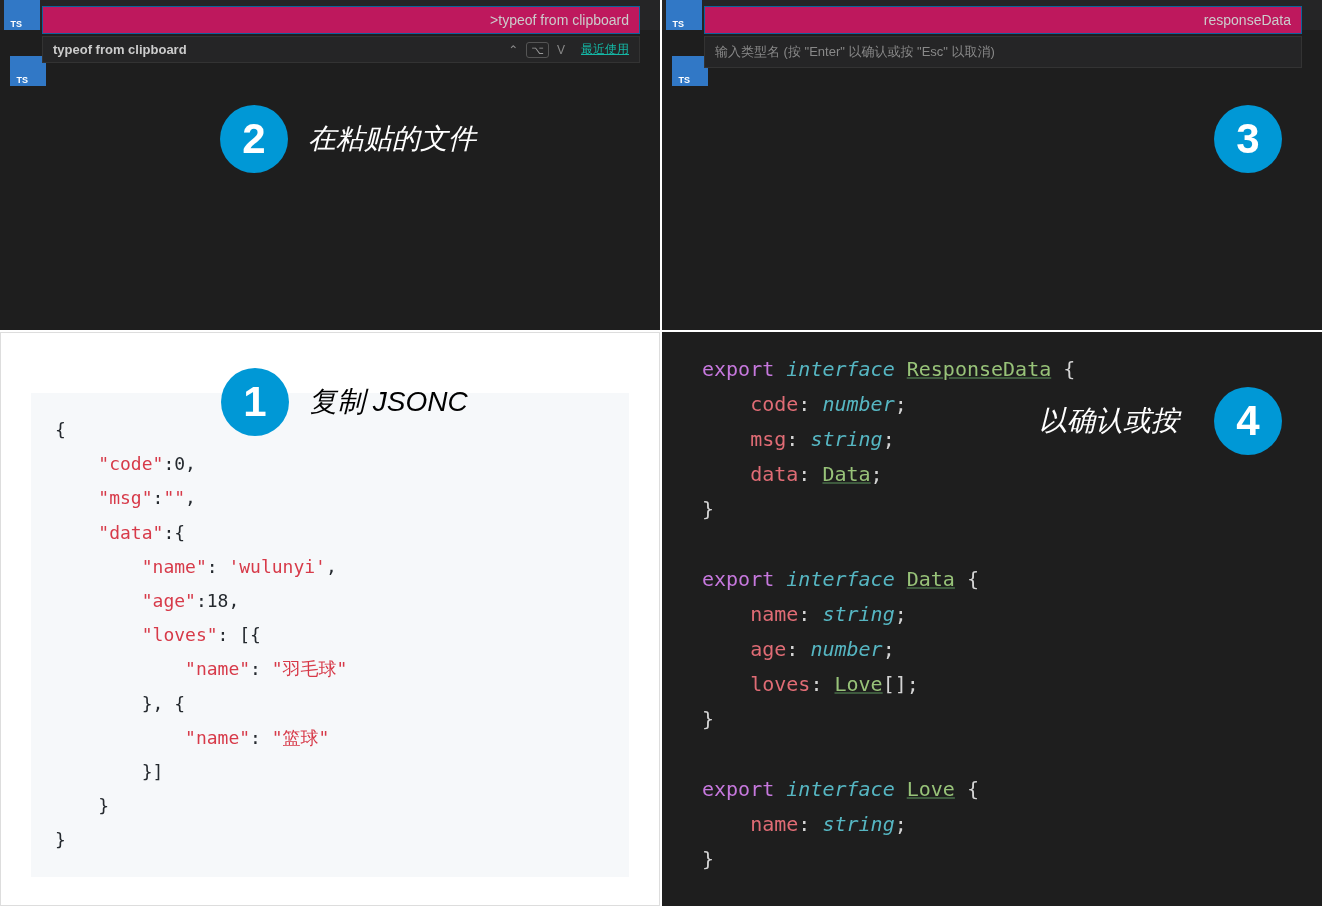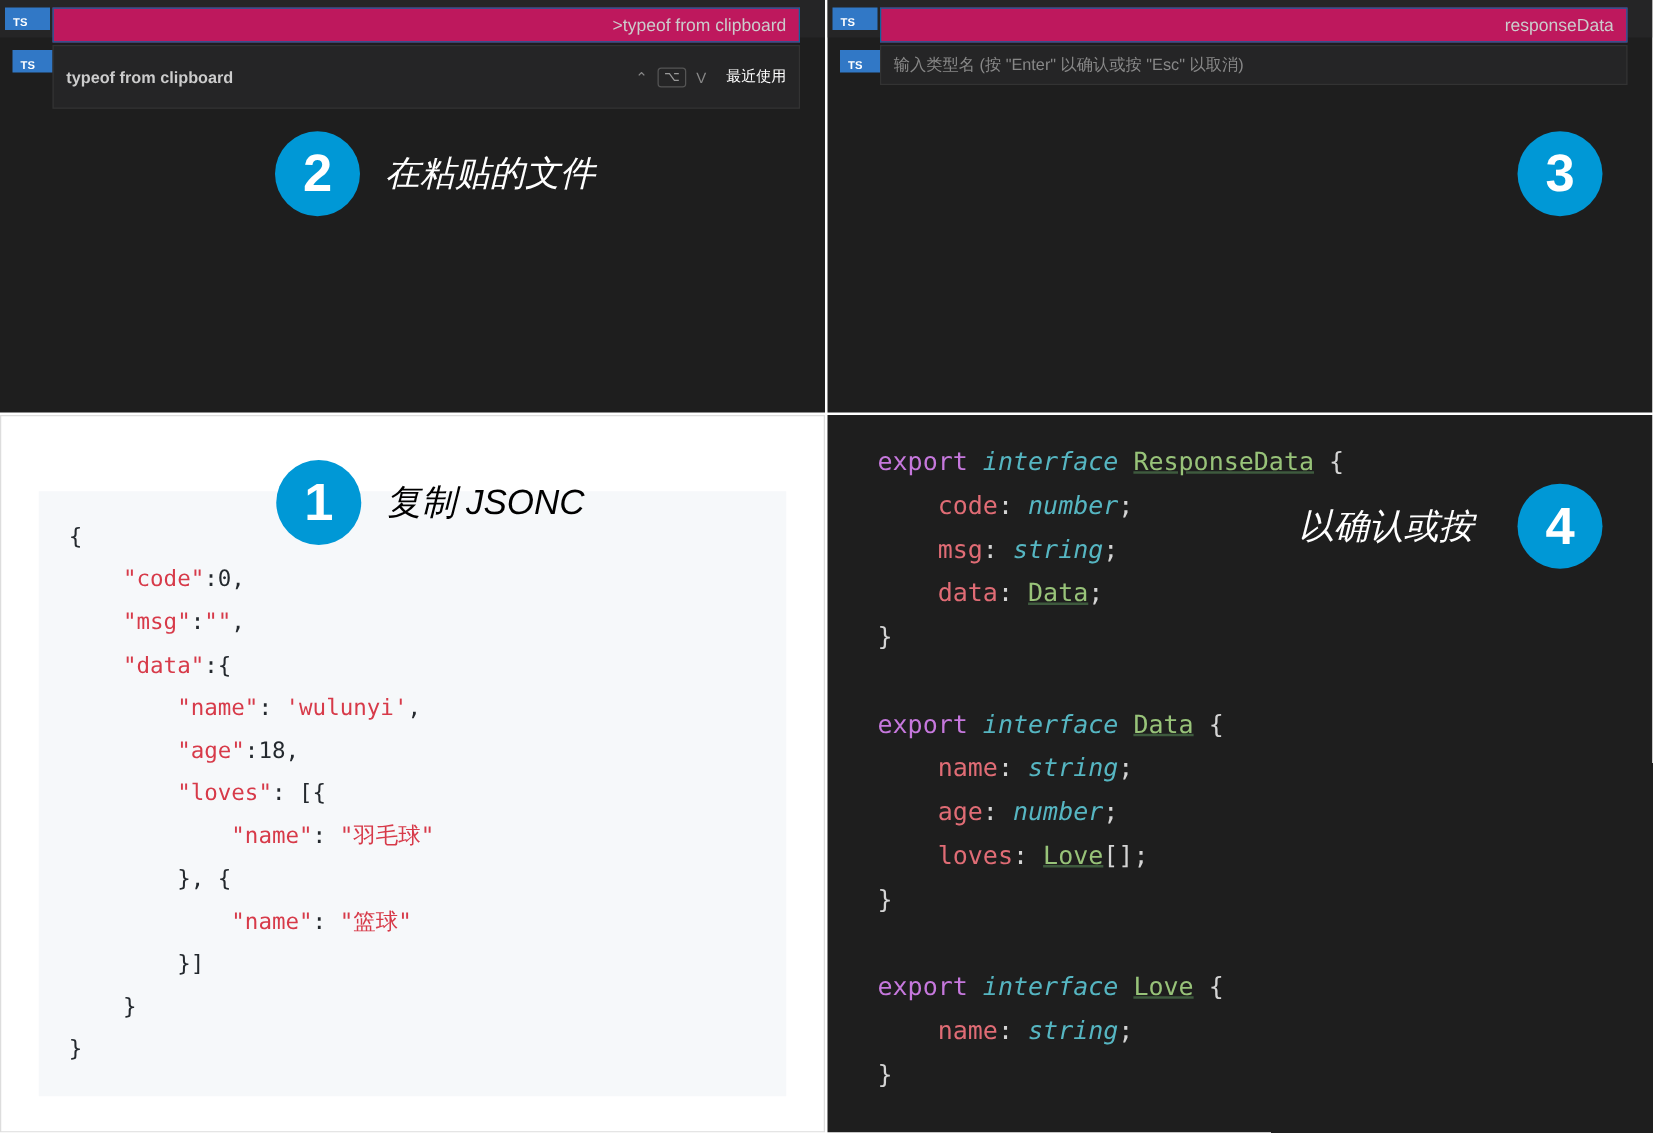--- a/index.html
+++ b/index.html
@@ -33,30 +33,30 @@
     
     
     .tabbar {
       display: flex;
       align-items: center;
       height: 30px;
       background: #252526;
     }
     .ts-badge {
       width: 18px;
-      height: 18px;
+      height: 30px;
       background: #3178c6;
       color: #fff;
       font-size: 9px;
       font-weight: bold;
       display: inline-flex;
       align-items: flex-end;
       justify-content: flex-end;
       padding: 1px 18px;
-      margin: 0 4px;
+      margin: 16px 4px;
     }
     .tabtext {
       color: #ccc;
       font-size: 12px;
       margin-left: 2px;
     }
     
     
     .palette-wrap {
       position: absolute;
@@ -72,21 +72,21 @@
       padding: 5px 10px;
       font-size: 14px;
       outline: none;
       font-family: inherit;
       text-align: right;
     }
     .palette-row {
       display: flex;
       align-items: center;
       background: #252526;
-      padding: 16px 10px;
+      padding: 4px 10px;
       color: #ccc;
       font-size: 13px;
       border: 1px solid #333;
       margin-top: 2px;
     }
     .palette-row-text { flex: 1; font-weight: 600; }
     .palette-icons {
       display: flex;
       gap: 8px;
       color: #888;
@@ -94,21 +94,21 @@
       align-items: center;
     }
     .palette-hint {
       color: #888;
       font-size: 13px;
       background: #252526;
       padding: 6px 10px;
       border: 1px solid #333;
       margin-top: 2px;
     }
-    .recent-label { color: #ffffff; font-size: 12px; margin-left: 8px; }
+    .recent-label { color: #14b8a6; font-size: 12px; margin-left: 8px; text-decoration: underline; }
     
     
     .step-badge {
       width: 68px; height: 68px;
       border-radius: 50%;
       background: #0098d6;
       color: #fff;
       display: flex;
       align-items: center;
       justify-content: center;

